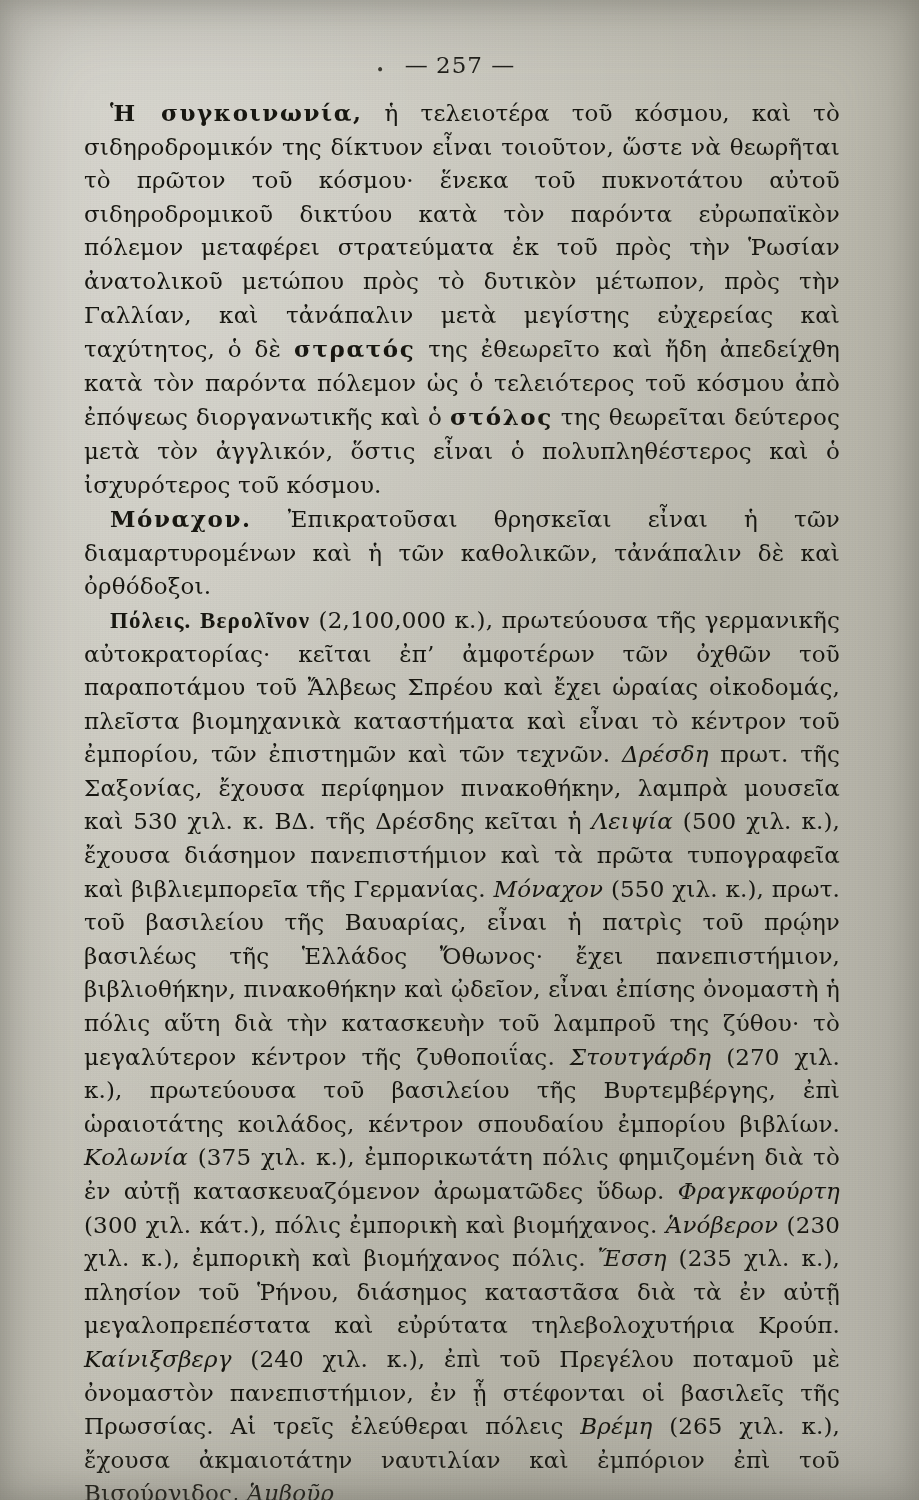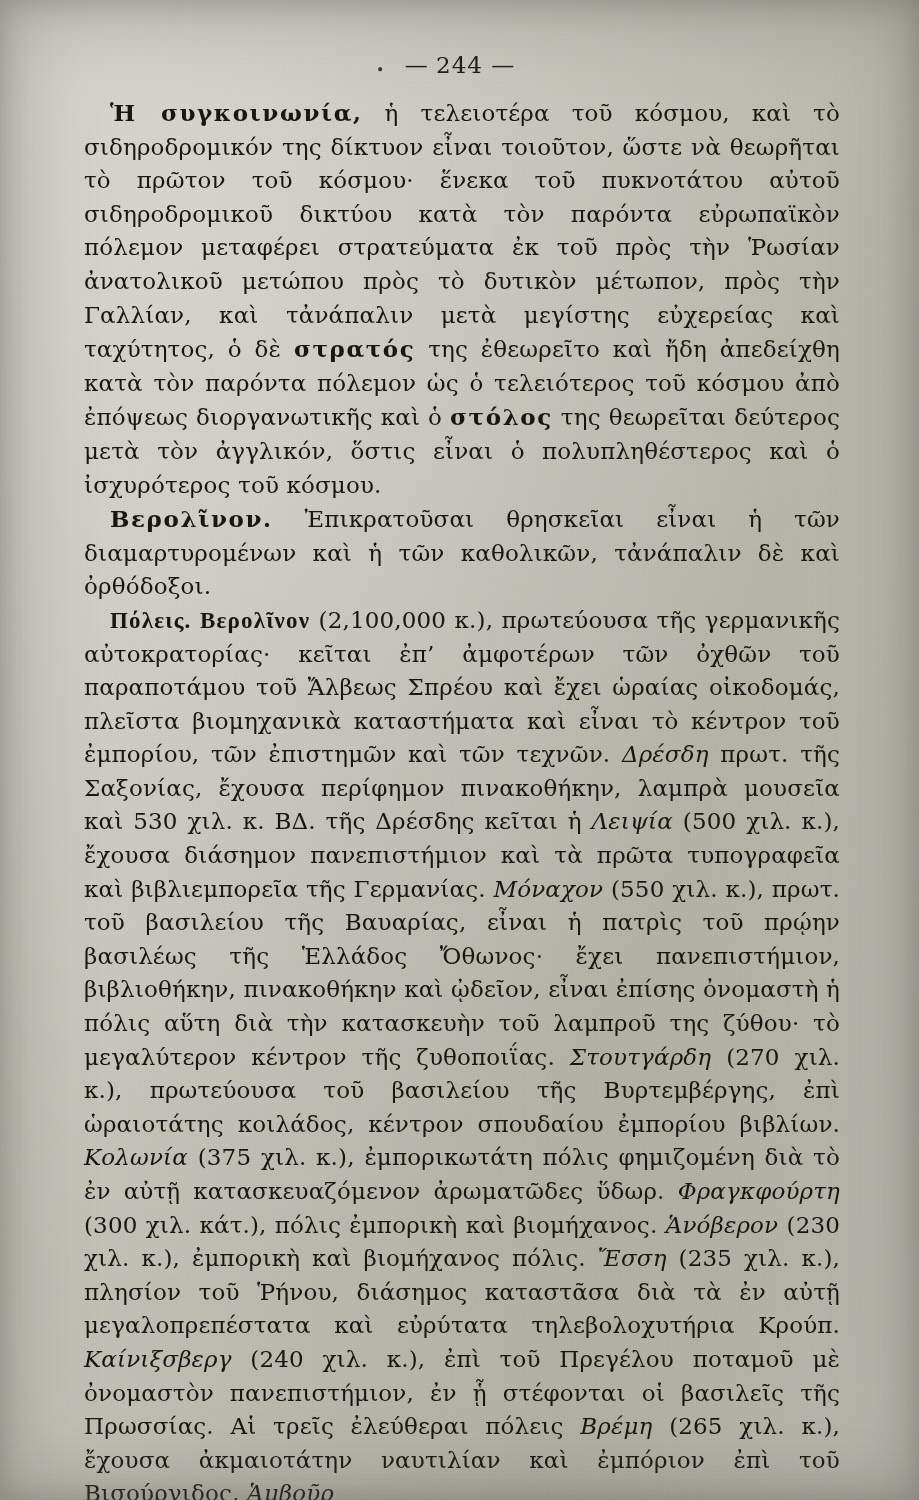--- a/index.html
+++ b/index.html
@@ -82,29 +82,29 @@
   .sc { letter-spacing: 1.2px; font-family: Liberation Serif, serif; }
 </style>
 </head>
 <body>
 
 <div id="page">
 
   <div class="header">
     <span class="dot">•</span>
     <span class="dash">—</span>
-    <span>244</span>
+    <span>257</span>
     <span class="dash">—</span>
   </div>
 
   <div class="body-text">
 
     <p><span class="para-indent"></span><span class="spaced-bold">Ἡ συγκοινωνία,</span><span> ἡ τελειοτέρα τοῦ κόσμου, καὶ τὸ σιδηροδρομικόν της δίκτυον εἶναι τοιοῦτον, ὥστε νὰ θεωρῆται τὸ πρῶτον τοῦ κόσμου· ἕνεκα τοῦ πυκνοτάτου αὐτοῦ σιδηροδρομικοῦ δικτύου κατὰ τὸν παρόντα εὐρωπαϊκὸν πόλεμον μεταφέρει στρατεύματα ἐκ τοῦ πρὸς τὴν Ῥωσίαν ἀνατολικοῦ μετώπου πρὸς τὸ δυτικὸν μέτωπον, πρὸς τὴν Γαλλίαν, καὶ τἀνάπαλιν μετὰ μεγίστης εὐχερείας καὶ ταχύτητος, ὁ δὲ </span><span class="spaced-bold">στρατός</span><span> της ἐθεωρεῖτο καὶ ἤδη ἀπεδείχθη κατὰ τὸν παρόντα πόλεμον ὡς ὁ τελειότερος τοῦ κόσμου ἀπὸ ἐπόψεως διοργανωτικῆς καὶ ὁ </span><span class="spaced-bold">στόλος</span><span> της θεωρεῖται δεύτερος μετὰ τὸν ἀγγλικόν, ὅστις εἶναι ὁ πολυπληθέστερος καὶ ὁ ἰσχυρότερος τοῦ κόσμου.</span></p>
 
-    <p><span class="para-indent"></span><span class="spaced-bold">Βερολῖνον.</span><span> Ἐπικρατοῦσαι θρησκεῖαι εἶναι ἡ τῶν διαμαρτυρομένων καὶ ἡ τῶν καθολικῶν, τἀνάπαλιν δὲ καὶ ὀρθόδοξοι.</span></p>
+    <p><span class="para-indent"></span><span class="spaced-bold">Μόναχον.</span><span> Ἐπικρατοῦσαι θρησκεῖαι εἶναι ἡ τῶν διαμαρτυρομένων καὶ ἡ τῶν καθολικῶν, τἀνάπαλιν δὲ καὶ ὀρθόδοξοι.</span></p>
 
     <p><span class="para-indent"></span><span class="spaced-bold sc">Πόλεις.</span><span>&nbsp;</span><span class="spaced-bold sc">Βερολῖνον</span><span> (2,100,000 κ.), πρωτεύουσα τῆς γερμανικῆς αὐτοκρατορίας· κεῖται ἐπ’ ἀμφοτέρων τῶν ὀχθῶν τοῦ παραποτάμου τοῦ Ἄλβεως Σπρέου καὶ ἔχει ὡραίας οἰκοδομάς, πλεῖστα βιομηχανικὰ καταστήματα καὶ εἶναι τὸ κέντρον τοῦ ἐμπορίου, τῶν ἐπιστημῶν καὶ τῶν τεχνῶν. </span><span class="it">Δρέσδη</span><span> πρωτ. τῆς Σαξονίας, ἔχουσα περίφημον πινακοθήκην, λαμπρὰ μουσεῖα καὶ 530 χιλ. κ. ΒΔ. τῆς Δρέσδης κεῖται ἡ </span><span class="it">Λειψία</span><span> (500 χιλ. κ.), ἔχουσα διάσημον πανεπιστήμιον καὶ τὰ πρῶτα τυπογραφεῖα καὶ βιβλιεμπορεῖα τῆς Γερμανίας. </span><span class="it">Μόναχον</span><span> (550 χιλ. κ.), πρωτ. τοῦ βασιλείου τῆς Βαυαρίας, εἶναι ἡ πατρὶς τοῦ πρῴην βασιλέως τῆς Ἑλλάδος Ὄθωνος· ἔχει πανεπιστήμιον, βιβλιοθήκην, πινακοθήκην καὶ ᾠδεῖον, εἶναι ἐπίσης ὀνομαστὴ ἡ πόλις αὕτη διὰ τὴν κατασκευὴν τοῦ λαμπροῦ της ζύθου· τὸ μεγαλύτερον κέντρον τῆς ζυθοποιΐας. </span><span class="it">Στουτγάρδη</span><span> (270 χιλ. κ.), πρωτεύουσα τοῦ βασιλείου τῆς Βυρτεμβέργης, ἐπὶ ὡραιοτάτης κοιλάδος, κέντρον σπουδαίου ἐμπορίου βιβλίων. </span><span class="it">Κολωνία</span><span> (375 χιλ. κ.), ἐμπορικωτάτη πόλις φημιζομένη διὰ τὸ ἐν αὐτῇ κατασκευαζόμενον ἀρωματῶδες ὕδωρ. </span><span class="it">Φραγκφούρτη</span><span> (300 χιλ. κάτ.), πόλις ἐμπορικὴ καὶ βιομήχανος. </span><span class="it">Ἁνόβερον</span><span> (230 χιλ. κ.), ἐμπορικὴ καὶ βιομήχανος πόλις. </span><span class="it">Ἔσση</span><span> (235 χιλ. κ.), πλησίον τοῦ Ῥήνου, διάσημος καταστᾶσα διὰ τὰ ἐν αὐτῇ μεγαλοπρεπέστατα καὶ εὐρύτατα τηλεβολοχυτήρια Κρούπ. </span><span class="it">Καίνιξσβεργ</span><span> (240 χιλ. κ.), ἐπὶ τοῦ Πρεγέλου ποταμοῦ μὲ ὀνομαστὸν πανεπιστήμιον, ἐν ᾗ στέφονται οἱ βασιλεῖς τῆς Πρωσσίας. Αἱ τρεῖς ἐλεύθεραι πόλεις </span><span class="it">Βρέμη</span><span> (265 χιλ. κ.), ἔχουσα ἀκμαιοτάτην ναυτιλίαν καὶ ἐμπόριον ἐπὶ τοῦ Βισούργιδος, </span><span class="it">Ἁμβοῦρ</span></p>
 
   </div>
 
   <div id="grain"></div>
   <div id="vignette"></div>
 </div>
 
 </body></html>

